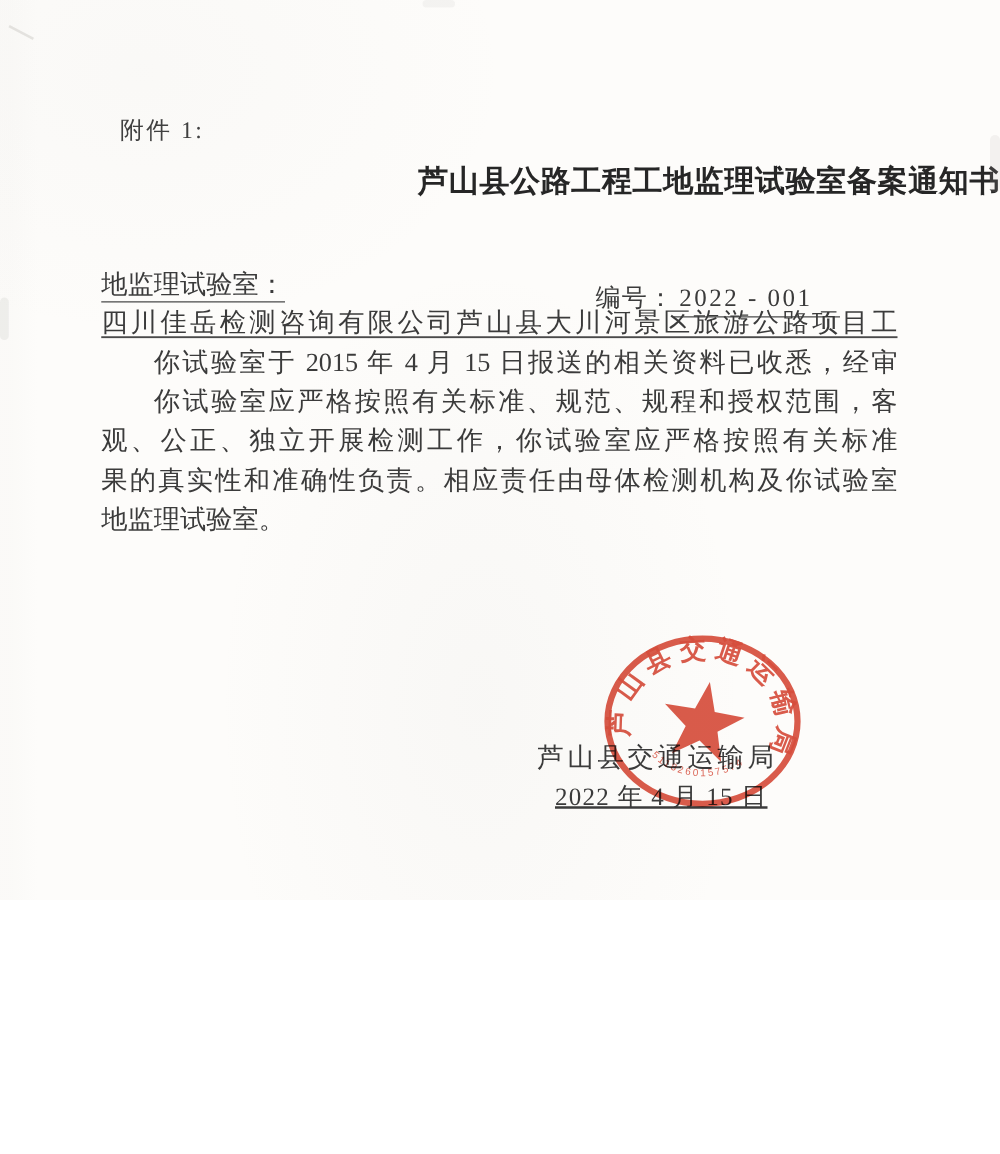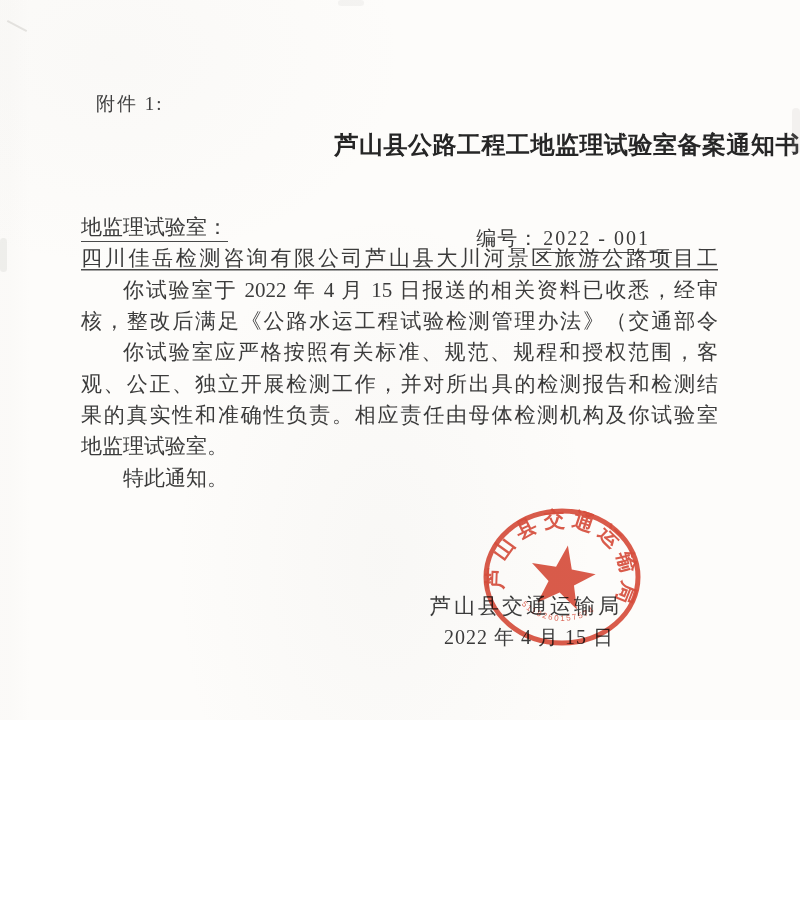--- a/index.html
+++ b/index.html
@@ -38,21 +38,21 @@
   .just{text-align:justify;text-align-last:justify;white-space:normal;}
   .indent{padding-left:42px;}
   .ulfull{background:linear-gradient(#4a4a4a,#4a4a4a) left bottom 4px/100% 1.5px no-repeat;}
   .ulspan{background:linear-gradient(#4a4a4a,#4a4a4a) left bottom/100% 1.5px no-repeat;padding-bottom:3px;}
   .sig-org{
     position:absolute;left:430px;top:592px;
     font-size:21px;letter-spacing:3px;color:#3b3b3b;white-space:nowrap;
   }
   .sig-date{
     position:absolute;left:444px;top:624px;
-    font-size:20px;letter-spacing:1px;color:#3b3b3b;white-space:nowrap;
+    font-size:20px;letter-spacing:1px;color:#3b3b3b;white-space:nowrap;text-decoration:underline;
   }
   .seal{
     position:absolute;left:477px;top:505px;width:170px;height:150px;
     mix-blend-mode:multiply;opacity:0.93;
   }
   .pagenum{
     position:absolute;left:94px;top:852px;
     font-size:13px;letter-spacing:2px;color:#555;
   }
   .smudge{position:absolute;background:#b9b7b3;pointer-events:none;}
@@ -68,27 +68,25 @@
 
   <div class="attach">附件 1:</div>
 
   <div class="title">芦山县公路工程工地监理试验室备案通知书</div>
 
   <div class="docnum"><span>编号：</span><span class="val">2022 - 001</span></div>
 
   <div class="body">
     <div class="line"><span class="ulspan">地监理试验室：</span></div>
     <div class="line just ulfull">四川佳岳检测咨询有限公司芦山县大川河景区旅游公路项目工</div>
-    <div class="line just indent">你试验室于 2022 年 4 月 15 日报送的相关资料已收悉，经审</div>
-    <div class="line just">核，整改后满足《公路水运工程试验检测管理办法》（交通部令</div>
+    <div class="line just indent">你试验室于 2015 年 4 月 15 日报送的相关资料已收悉，经审</div>
     <div class="line just indent">你试验室应严格按照有关标准、规范、规程和授权范围，客</div>
-    <div class="line just">观、公正、独立开展检测工作，并对所出具的检测报告和检测结</div>
+    <div class="line just">观、公正、独立开展检测工作，你试验室应严格按照有关标准</div>
     <div class="line just">果的真实性和准确性负责。相应责任由母体检测机构及你试验室</div>
     <div class="line">地监理试验室。</div>
-    <div class="line indent">特此通知。</div>
   </div>
 
   <div class="sig-org">芦山县交通运输局</div>
   <div class="sig-date">2022 年 4 月 15 日</div>
 
   <svg class="seal" viewBox="0 0 170 150" aria-hidden="true">
     <ellipse cx="85" cy="72" rx="76" ry="66" fill="none" stroke="#d5402e" stroke-width="5" opacity="0.92"></ellipse>
     <defs>
       <path id="sealArcTop" d="M 28.6 89.4 A 60 51 0 1 1 141.4 89.4" fill="none"></path>
       <path id="sealArcBottom" d="M 42.4 97.2 A 52 44 0 0 0 127.6 97.2" fill="none"></path>

